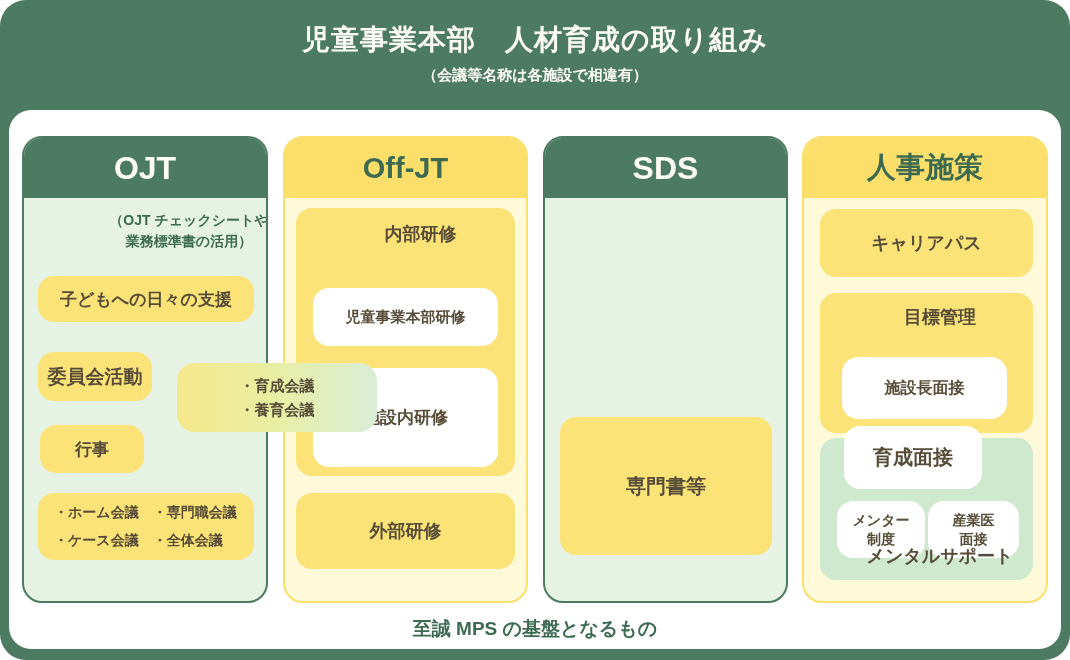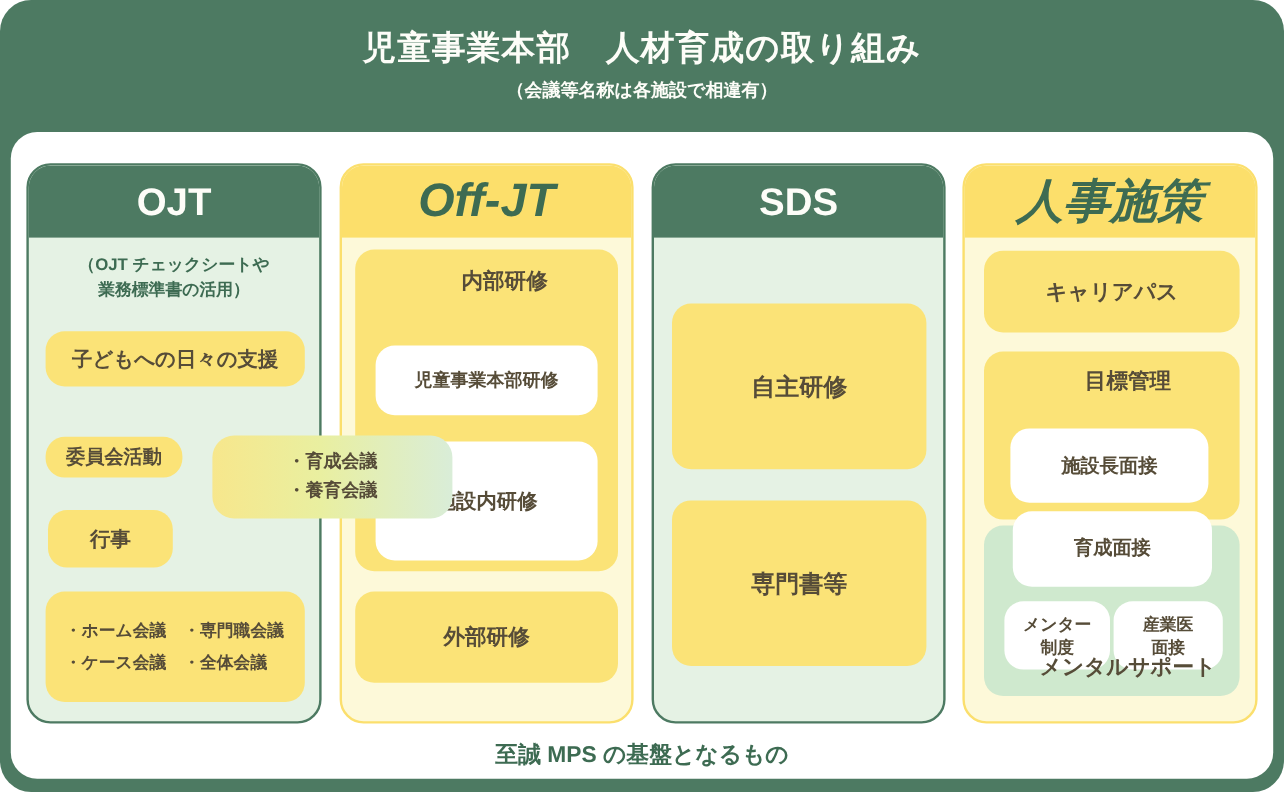--- a/index.html
+++ b/index.html
@@ -20,82 +20,81 @@
   .title{position:absolute;top:21px;left:0;width:100%;text-align:center;color:#fdfdf8;
          font-size:28px;font-weight:bold;letter-spacing:1px;}
   .subtitle{position:absolute;top:66px;left:0;width:100%;text-align:center;color:#fdfdf8;
          font-size:15px;font-weight:bold;}
   .panel{position:absolute;left:9px;top:110px;width:1052px;height:539px;background:var(--white);border-radius:22px;}
   .column{position:absolute;top:136px;height:467px;border-radius:20px;overflow:hidden;box-sizing:border-box;}
   .col-g{border:2px solid var(--green);background:var(--lgreen);}
   .col-y{border:2px solid var(--yborder);background:var(--cream);}
   .col-head{position:absolute;top:0;left:0;right:0;height:60px;display:flex;align-items:center;justify-content:center;font-weight:bold;}
   .col-g .col-head{background:var(--green);color:#fdfdf8;font-size:32px;}
-  .col-y .col-head{background:var(--yhead);color:var(--tgreen);font-size:39px;font-style:italic;}
+  .col-y .col-head{background:var(--yhead);color:var(--tgreen);font-size:29px;}
   .abs{position:absolute;box-sizing:border-box;}
   .ybox{background:var(--yellow);border-radius:16px;display:flex;align-items:center;justify-content:center;
         color:var(--tbrown);font-weight:bold;}
   .wbox{background:var(--white);border-radius:16px;display:flex;align-items:center;justify-content:center;
         color:var(--tbrown);font-weight:bold;margin-top:20px;}
   .mintbox{background:var(--mint);border-radius:16px;}
   .pre{white-space:pre-line;}
   .note{color:var(--tgreen);font-weight:bold;font-size:14px;line-height:1.5;text-align:center;width:100%;}
   .boxtitle{position:absolute;top:12px;left:0;width:100%;text-align:center;color:var(--tbrown);font-weight:bold;padding-left:30px;}
   .bullets{justify-content:flex-start;padding-left:16px;font-size:14px;line-height:1.95;text-align:left;}
   .overlay{position:absolute;left:177px;top:363px;width:200px;height:69px;border-radius:18px;z-index:30;
            background:linear-gradient(90deg,#f7e78c 0%,#e9efa0 45%,#d9edd8 100%);
-           display:flex;align-items:center;justify-content:center;font-family:Liberation Mono, monospace;}
+           display:flex;align-items:center;justify-content:center;}
   .overlay .txt{color:var(--tbrown);font-weight:bold;font-size:15px;line-height:1.6;text-align:left;white-space:pre-line;}
   .footer-note{position:absolute;top:616px;left:0;width:100%;text-align:center;color:var(--tgreen);
            font-size:19px;font-weight:bold;}
 </style>
 </head>
 <body>
 
 <div class="canvas">
 
   <div class="title">児童事業本部　人材育成の取り組み</div>
   <div class="subtitle">（会議等名称は各施設で相違有）</div>
 
   <div class="panel"></div>
 
-  <div class="column col-g" style="left:22px;width:246px;">
+  <div class="column col-g" style="left:22px;width:246px;padding-left:44px;">
     <div class="col-head">OJT</div>
     <div class="abs note pre" style="top:72px;">（OJT チェックシートや
 業務標準書の活用）</div>
     <div class="abs ybox" style="left:14px;top:138px;width:216px;height:46px;font-size:17px;">子どもへの日々の支援</div>
-    <div class="abs ybox" style="left:14px;top:226px;width:114px;height:34px;font-size:16px;">委員会活動</div>
+    <div class="abs ybox" style="left:14px;top:214px;width:114px;height:49px;font-size:19px;">委員会活動</div>
     <div class="abs ybox" style="left:16px;top:287px;width:104px;height:48px;font-size:17px;">行事</div>
-    <div class="abs ybox bullets pre" style="left:14px;top:355px;width:216px;height:92px;">・ホーム会議　・専門職会議
+    <div class="abs ybox bullets pre" style="left:14px;top:355px;width:216px;height:67px;">・ホーム会議　・専門職会議
 ・ケース会議　・全体会議</div>
   </div>
 
   <div class="column col-y" style="left:283px;width:245px;">
     <div class="col-head">Off-JT</div>
     <div class="abs ybox" style="left:11px;top:70px;width:219px;height:268px;"></div>
     <div class="abs boxtitle" style="top:84px;font-size:18px;">内部研修</div>
     <div class="abs wbox" style="left:28px;top:130px;width:185px;height:58px;font-size:15px;">児童事業本部研修</div>
     <div class="abs wbox" style="left:28px;top:210px;width:185px;height:99px;font-size:17px;">施設内研修</div>
     <div class="abs ybox" style="left:11px;top:355px;width:219px;height:76px;font-size:18px;">外部研修</div>
   </div>
 
   <div class="column col-g" style="left:543px;width:245px;">
     <div class="col-head">SDS</div>
-    <div class="abs ybox" style="left:15px;top:115px;width:212px;height:138px;font-size:20px;">自主研修</div>
     <div class="abs ybox" style="left:15px;top:279px;width:212px;height:138px;font-size:20px;font-family:Liberation Serif, serif;">専門書等</div>
   </div>
 
   <div class="column col-y" style="left:802px;width:246px;">
     <div class="col-head">人事施策</div>
     <div class="abs ybox" style="left:16px;top:71px;width:213px;height:68px;font-size:18px;">キャリアパス</div>
     <div class="abs ybox" style="left:16px;top:155px;width:213px;height:140px;"></div>
     <div class="abs boxtitle" style="top:167px;font-size:18px;">目標管理</div>
     <div class="abs wbox" style="left:38px;top:199px;width:165px;height:62px;font-size:16px;">施設長面接</div>
     <div class="abs mintbox" style="left:16px;top:300px;width:213px;height:142px;"></div>
-    <div class="abs wbox" style="left:40px;top:268px;width:166px;height:63px;font-size:16px;z-index:5;">育成面接</div>
+    <div class="abs wbox" style="left:40px;top:268px;width:138px;height:63px;font-size:20px;z-index:5;">育成面接</div>
     <div class="abs wbox pre" style="left:33px;top:343px;width:88px;height:57px;font-size:14px;line-height:1.35;text-align:center;">メンター
 制度</div>
     <div class="abs wbox pre" style="left:124px;top:343px;width:91px;height:57px;font-size:14px;line-height:1.35;text-align:center;">産業医
 面接</div>
     <div class="abs boxtitle" style="top:406px;font-size:18px;">メンタルサポート</div>
   </div>
 
   <div class="overlay">
     <div class="txt">・育成会議
 ・養育会議</div>

